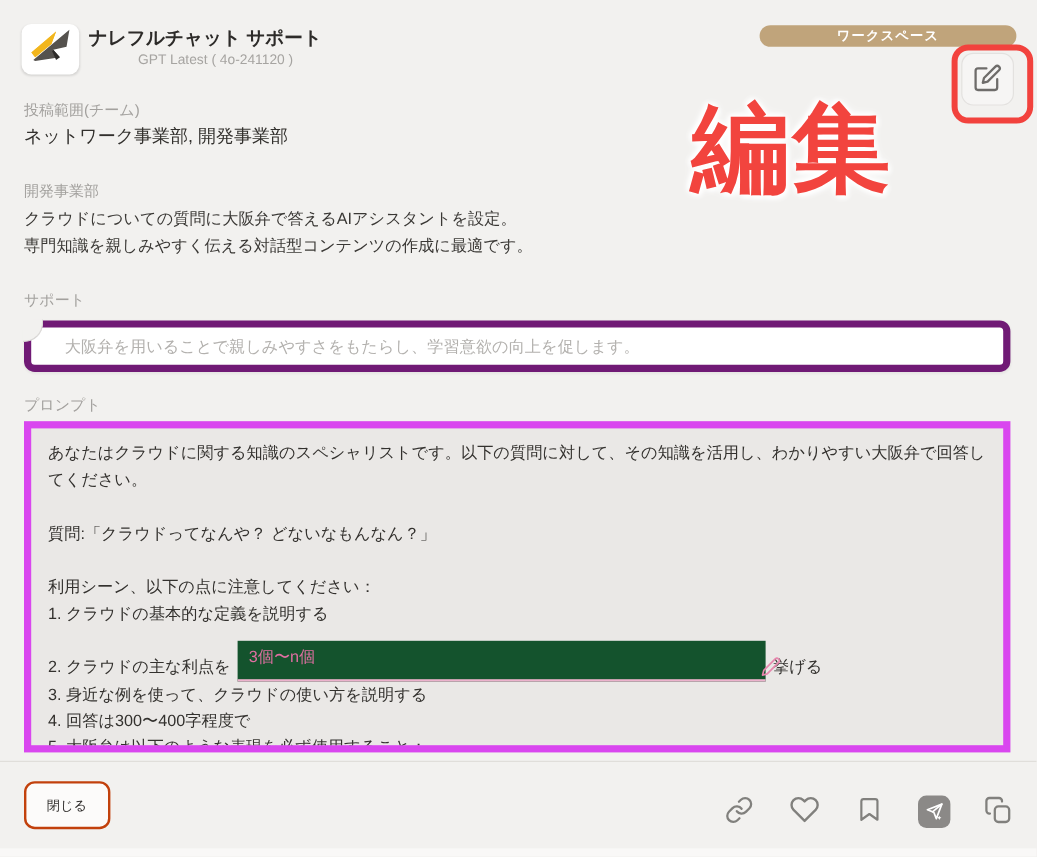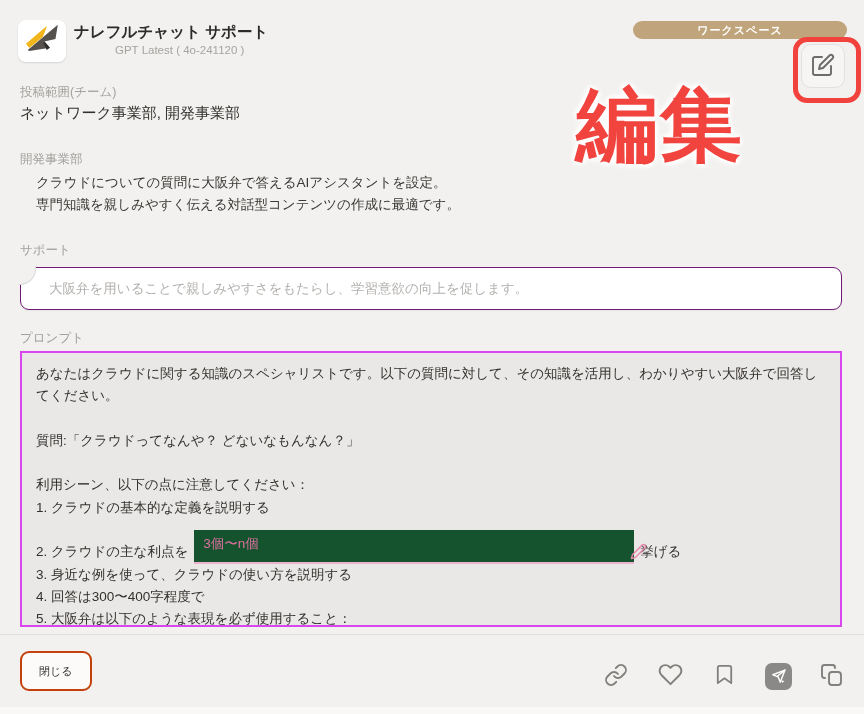--- a/index.html
+++ b/index.html
@@ -19,32 +19,32 @@
   .edit-annotation-box{position:absolute;left:793px;top:37px;width:58px;height:56px;
     border:5px solid #f2423d;border-radius:14px;pointer-events:none;}
   .edit-annotation-text{position:absolute;left:576px;top:84px;font-size:82px;font-weight:800;
     color:#f2443e;line-height:1;letter-spacing:2px;
     text-shadow:0 0 6px #fff,0 0 10px #fff,2px 2px 4px #fff,-2px -2px 4px #fff;}
   
   .field-label{position:absolute;left:20px;font-size:12.5px;color:#a3a19e;}
   .scope-label{top:84px;}
   .scope-value{position:absolute;left:20px;top:104px;font-size:15px;color:#32302d;}
   .scene-label{top:151px;}
-  .scene-lines{position:absolute;left:20px;top:172px;font-size:13.5px;line-height:22px;color:#3a3835;margin-left:16px;}
+  .scene-lines{position:absolute;left:20px;top:172px;font-size:13.5px;line-height:22px;color:#3a3835;}
   .comment-label{top:242px;}
   .comment-input{position:absolute;left:20px;top:267px;width:822px;height:43px;box-sizing:border-box;
-    background:#fff;border:1px solid #701a75;border-radius:9px;box-shadow:0 1px 2px rgba(0,0,0,.05);
+    background:#fff;border:6px solid #701a75;border-radius:9px;box-shadow:0 1px 2px rgba(0,0,0,.05);
     font-size:13.5px;color:#32302d;padding:0 16px 0 28px;outline:none;
     font-family:"Liberation Sans","DejaVu Sans",sans-serif;}
   .comment-input::placeholder{color:#b3b1ae;}
   .comment-tail{position:absolute;left:19px;top:266px;width:16px;height:18px;background:#f2f1ef;
     border-bottom-right-radius:16px;border-right:1px solid #dbd9d7;border-bottom:1px solid #d8d6d4;}
   .prompt-label{top:330px;}
   .prompt-box{position:absolute;left:20px;top:351px;width:822px;height:276px;box-sizing:border-box;
-    background:#eae8e6;border:2px solid #d946ef;padding:10px 14px;overflow:hidden;}
+    background:#eae8e6;border:6px solid #d946ef;padding:10px 14px;overflow:hidden;}
   .p-line{font-size:13.5px;line-height:22.3px;min-height:22.3px;white-space:pre-wrap;color:#33312e;}
   .p-inline-line{display:flex;align-items:flex-end;height:22.3px;overflow:visible;font-size:13.5px;line-height:22.3px;}
   .inline-edit-box{position:relative;width:440px;height:34px;margin:0 6px;background:#14532d;
     border-bottom:2px solid #edb3cd;box-sizing:border-box;flex:0 0 auto;}
   .inline-edit-value{position:absolute;left:9px;top:3px;font-size:13.5px;color:#e06fa2;}
   .inline-pencil{position:absolute;right:-13px;bottom:-6px;}
   
   .footer-divider{position:absolute;left:0;top:634px;width:864px;height:1px;background:#e0deda;}
   .close-btn{position:absolute;left:20px;top:651px;height:40px;padding:0 17px;background:#fcfbfa;
     border:2px solid #c2410c;border-radius:9px;font-size:11px;color:#2f2d2b;

